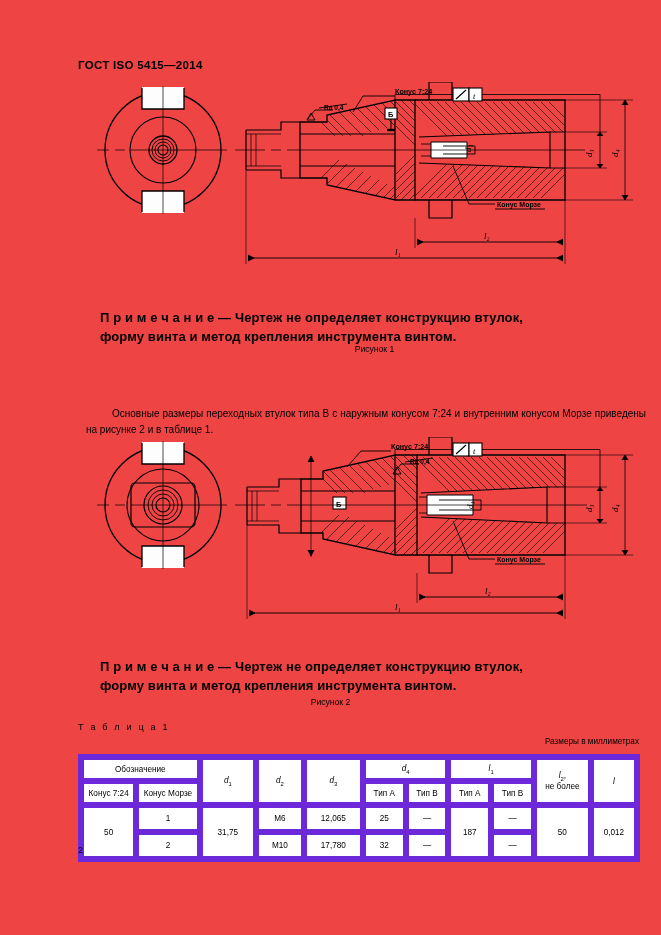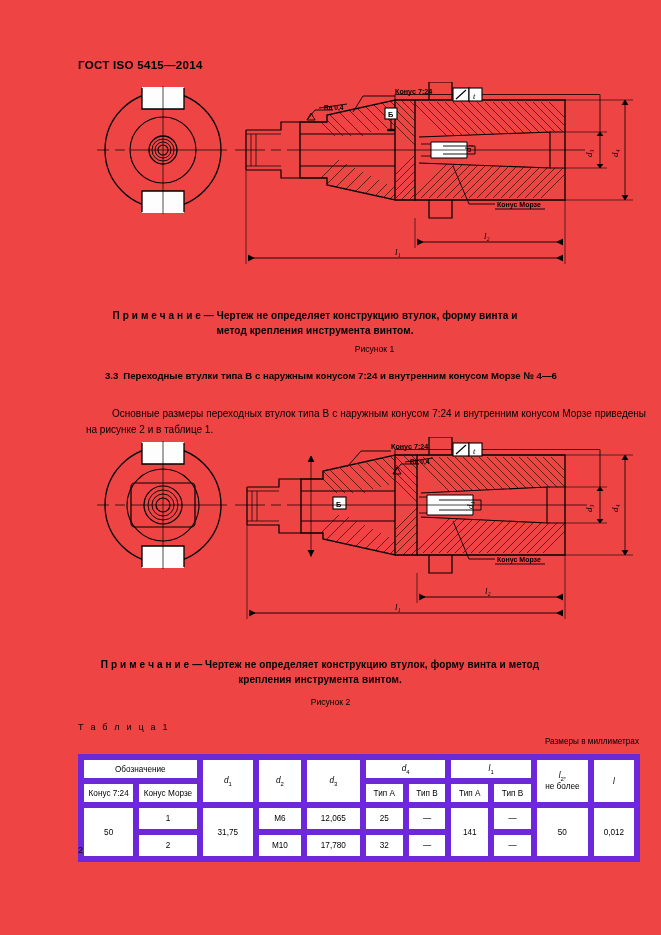--- a/index.html
+++ b/index.html
@@ -26,25 +26,24 @@
     font-weight: bold;
     letter-spacing: 0.3px;
     white-space: nowrap;
   }
   .fig-block { position: absolute; }
   .fig1 { left: 95px; top: 82px; width: 540px; height: 210px; }
   .fig2 { left: 95px; top: 437px; width: 540px; height: 210px; }
 
   .note {
     position: absolute;
-    font-size: 10px;
+    font-size: 13px;
     font-weight: bold;
     line-height: 1.45;
     letter-spacing: 0.1px;
-    text-align: center;
   }
   .note1 { left: 100px; top: 309px; width: 430px; }
   .note2 { left: 100px; top: 658px; width: 440px; }
 
   .fig-cap {
     position: absolute;
     font-size: 8.6px;
     text-align: center;
     width: 100%;
     left: 0;
@@ -250,23 +249,20 @@
       <text x="523" y="75" font-family="Liberation Serif, serif" font-size="9" font-style="italic" transform="rotate(-90 523 75)">d₄</text>
       <text x="376" y="70" font-family="Liberation Serif, serif" font-size="9" font-style="italic" transform="rotate(-90 376 70)">d₁</text>
       <text x="389" y="157" font-family="Liberation Serif, serif" font-size="9" font-style="italic">l₂</text>
       <text x="300" y="173" font-family="Liberation Serif, serif" font-size="9" font-style="italic">l₁</text>
     </svg>
   </div>
 
   <div class="note note1">П р и м е ч а н и е — Чертеж не определяет конструкцию втулок, форму винта и метод крепления инструмента винтом.</div>
   <div class="fig-cap cap1">Рисунок 1</div>
 
-  <div class="sec-head">
-    <span class="num">3.3</span><span>Переходные втулки типа В с наружным конусом 7:24 и внутренним конусом Морзе № 4—6</span>
-  </div>
   <div class="body-par">
     <span class="ind"></span><span>Основные размеры переходных втулок типа В с наружным конусом 7:24 и внутренним конусом Морзе приведены на рисунке 2 и в таблице 1.</span>
   </div>
 
   <div class="fig-block fig2">
     <svg width="540" height="210" viewBox="0 0 540 210">
       <g stroke="#000" fill="none" stroke-width="1.1">
 
         <g>
           <path d="M68,10 A58,58 0 0,1 68,126 A58,58 0 0,1 68,10 Z" stroke-width="1.3"></path>
@@ -420,21 +416,21 @@
     </thead>
     <tbody>
       <tr class="thick-top">
         <td rowspan="2">50</td>
         <td>1</td>
         <td rowspan="2">31,75</td>
         <td>М6</td>
         <td>12,065</td>
         <td>25</td>
         <td>—</td>
-        <td rowspan="2">141</td>
+        <td rowspan="2">187</td>
         <td>—</td>
         <td rowspan="2">50</td>
         <td rowspan="2">0,012</td>
       </tr>
       <tr>
         <td>2</td>
         <td>М10</td>
         <td>17,780</td>
         <td>32</td>
         <td>—</td>

